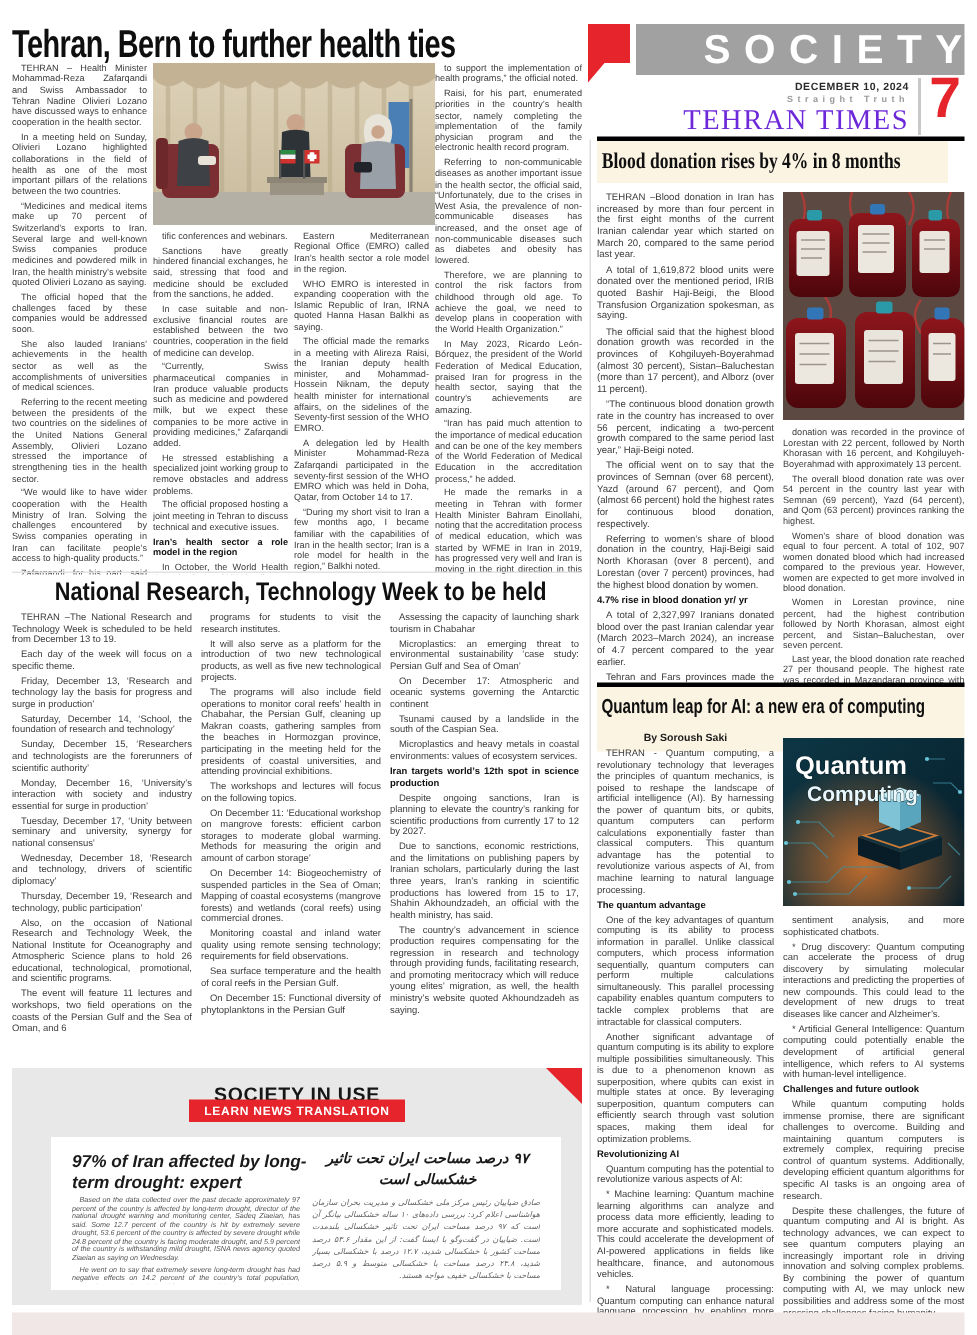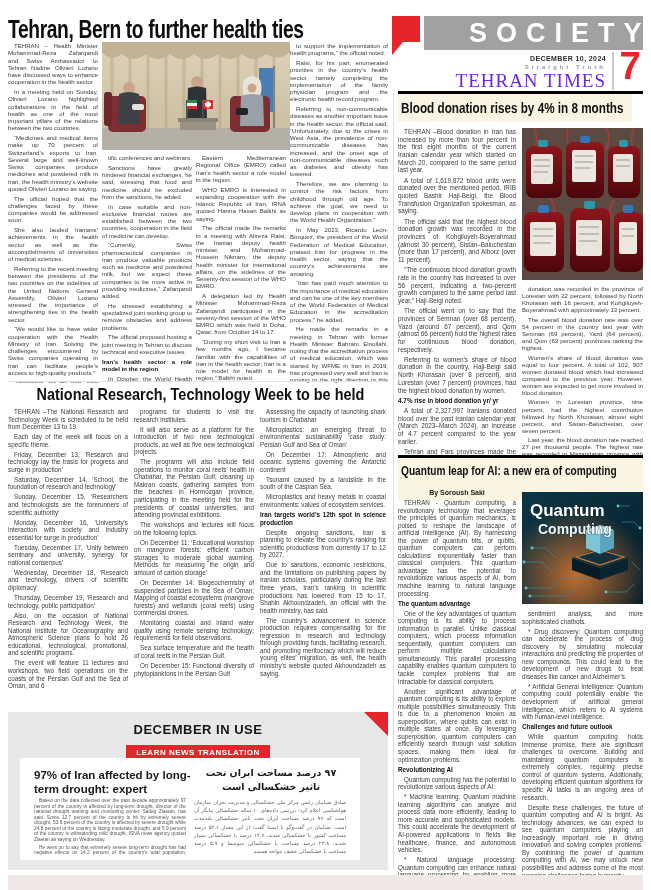--- a/index.html
+++ b/index.html
@@ -38,23 +38,23 @@
   
   .vrule{position:absolute;left:393px;top:93px;width:1px;height:775px;background:#ddd;}
   .hrule{position:absolute;left:8px;top:381px;width:380px;height:1px;background:#e2e2e2;}
   
   .photo{position:absolute;display:block;}
   
   .eiu-box{position:absolute;left:8px;top:712px;width:380px;height:158px;background:#e8e8e8;}
   .eiu-fold{position:absolute;top:0;right:0;width:24px;height:24px;background:#e5242b;
             clip-path:polygon(0 0,100% 100%,100% 0);}
   .eiu-header{position:absolute;left:0;top:10px;width:100%;text-align:center;font-size:13px;font-weight:800;color:#161616;letter-spacing:.5px;}
-  .eiu-badge-wrap{position:absolute;left:0;top:29px;width:100%;text-align:center;}
+  .eiu-badge-wrap{position:absolute;left:0;top:18px;width:100%;text-align:center;}
   .eiu-badge{display:inline-block;background:#e5242b;color:#fff;font-size:8px;font-weight:700;padding:3px 10px;letter-spacing:.5px;}
-  .eiu-panel{position:absolute;left:12px;top:46px;width:340px;height:102px;background:#fff;}
+  .eiu-panel{position:absolute;left:26px;top:46px;width:340px;height:102px;background:#fff;font-style:italic;}
   .eiu-en-title{position:absolute;left:14px;top:10px;width:160px;font-size:11.5px;font-weight:800;color:#1a1a1a;line-height:1.25;}
   .eiu-en-body{position:absolute;left:14px;top:40px;width:152px;height:58px;overflow:hidden;
                font-size:4.8px;line-height:1.16;color:#555;text-align:justify;}
   .eiu-en-body p{margin:0 0 2px;text-indent:5px;}
   .eiu-fa{direction:rtl;font-family:"DejaVu Sans",sans-serif;}
   .eiu-fa-title{position:absolute;right:14px;top:8px;width:150px;font-size:9.5px;font-weight:700;color:#1a1a1a;line-height:1.5;text-align:center;}
   .eiu-fa-body{position:absolute;right:14px;top:40px;width:152px;height:58px;overflow:hidden;
                font-size:5.3px;line-height:1.55;color:#666;text-align:justify;}
   .eiu-fa-body p{margin:0 0 2px;}
   .bottom-strip{position:absolute;left:8px;top:875px;width:635px;height:15px;background:#f1e7e6;}
@@ -166,21 +166,21 @@
       <p>Therefore, we are planning to control the risk factors from childhood through old age. To achieve the goal, we need to develop plans in cooperation with the World Health Organization.”</p>
       <p>In May 2023, Ricardo León-Bórquez, the president of the World Federation of Medical Education, praised Iran for progress in the health sector, saying that the country’s achievements are amazing.</p>
       <p>“Iran has paid much attention to the importance of medical education and can be one of the key members of the World Federation of Medical Education in the accreditation process,” he added.</p>
       <p>He made the remarks in a meeting in Tehran with former Health Minister Bahram Einollahi, noting that the accreditation process of medical education, which was started by WFME in Iran in 2019, has progressed very well and Iran is moving in the right direction in this field.</p>
     </div>
 
   <div class="vrule"></div>
   <div class="hrule"></div>
 
   <div class="rule-black" style="left:398px;top:91px;width:245px;height:3px;"></div>
-  <div class="title-bar blood-title" style="left:398px;top:94px;width:234px;height:28px;">
+  <div class="title-bar blood-title" style="left:398px;top:94px;width:234px;height:28px;font-family:Liberation Serif, serif;">
     <span>Blood donation rises by 4% in 8 months</span>
   </div>
   <div class="col blood-col1" style="left:398px;top:128px;width:118px;height:352px;">
       <p>TEHRAN –Blood donation in Iran has increased by more than four percent in the first eight months of the current Iranian calendar year which started on March 20, compared to the same period last year.</p>
       <p>A total of 1,619,872 blood units were donated over the mentioned period, IRIB quoted Bashir Haji-Beigi, the Blood Transfusion Organization spokesman, as saying.</p>
       <p>The official said that the highest blood donation growth was recorded in the provinces of Kohgiluyeh-Boyerahmad (almost 30 percent), Sistan–Baluchestan (more than 17 percent), and Alborz (over 11 percent).</p>
       <p>“The continuous blood donation growth rate in the country has increased to over 56 percent, indicating a two-percent growth compared to the same period last year,” Haji-Beigi noted.</p>
       <p>The official went on to say that the provinces of Semnan (over 68 percent), Yazd (around 67 percent), and Qom (almost 66 percent) hold the highest rates for continuous blood donation, respectively.</p>
       <p>Referring to women’s share of blood donation in the country, Haji-Beigi said North Khorasan (over 8 percent), and Lorestan (over 7 percent) provinces, had the highest blood donation by women.</p>
       <p class="bh">4.7% rise in blood donation yr/ yr</p>
@@ -363,21 +363,21 @@
       <p>sentiment analysis, and more sophisticated chatbots.</p>
       <p>* Drug discovery: Quantum computing can accelerate the process of drug discovery by simulating molecular interactions and predicting the properties of new compounds. This could lead to the development of new drugs to treat diseases like cancer and Alzheimer’s.</p>
       <p>* Artificial General Intelligence: Quantum computing could potentially enable the development of artificial general intelligence, which refers to AI systems with human-level intelligence.</p>
       <p class="bh">Challenges and future outlook</p>
       <p>While quantum computing holds immense promise, there are significant challenges to overcome. Building and maintaining quantum computers is extremely complex, requiring precise control of quantum systems. Additionally, developing efficient quantum algorithms for specific AI tasks is an ongoing area of research.</p>
       <p>Despite these challenges, the future of quantum computing and AI is bright. As technology advances, we can expect to see quantum computers playing an increasingly important role in driving innovation and solving complex problems. By combining the power of quantum computing with AI, we may unlock new possibilities and address some of the most pressing challenges facing humanity.</p>
     </div>
 
   <div class="eiu-box">
     <div class="eiu-fold"></div>
-    <div class="eiu-header">DECEMBER IN USE</div>
+    <div class="eiu-header">SOCIETY IN USE</div>
     <div class="eiu-badge-wrap">
       <span class="eiu-badge">LEARN NEWS TRANSLATION</span>
     </div>
     <div class="eiu-panel">
       <div class="eiu-en-title">97% of Iran affected by long-term drought: expert</div>
       <div class="eiu-en-body">
           <p>Based on the data collected over the past decade approximately 97 percent of the country is affected by long-term drought, director of the national drought warning and monitoring center, Sadeq Ziaeian, has said. Some 12.7 percent of the country is hit by extremely severe drought, 53.6 percent of the country is affected by severe drought while 24.8 percent of the country is facing moderate drought, and 5.9 percent of the country is withstanding mild drought, ISNA news agency quoted Ziaeian as saying on Wednesday.</p>
           <p>He went on to say that extremely severe long-term drought has had negative effects on 14.2 percent of the country’s total population, severe long-term drought has hit 47 percent of the country’s population, 30.7 percent of the country’s population is affected by moderate long-term drought, and 5.1 percent of the population is stricken with mild drought.</p>
         </div>
       <div class="eiu-fa eiu-fa-title">۹۷ درصد مساحت ایران تحت تاثیر خشکسالی است</div>

